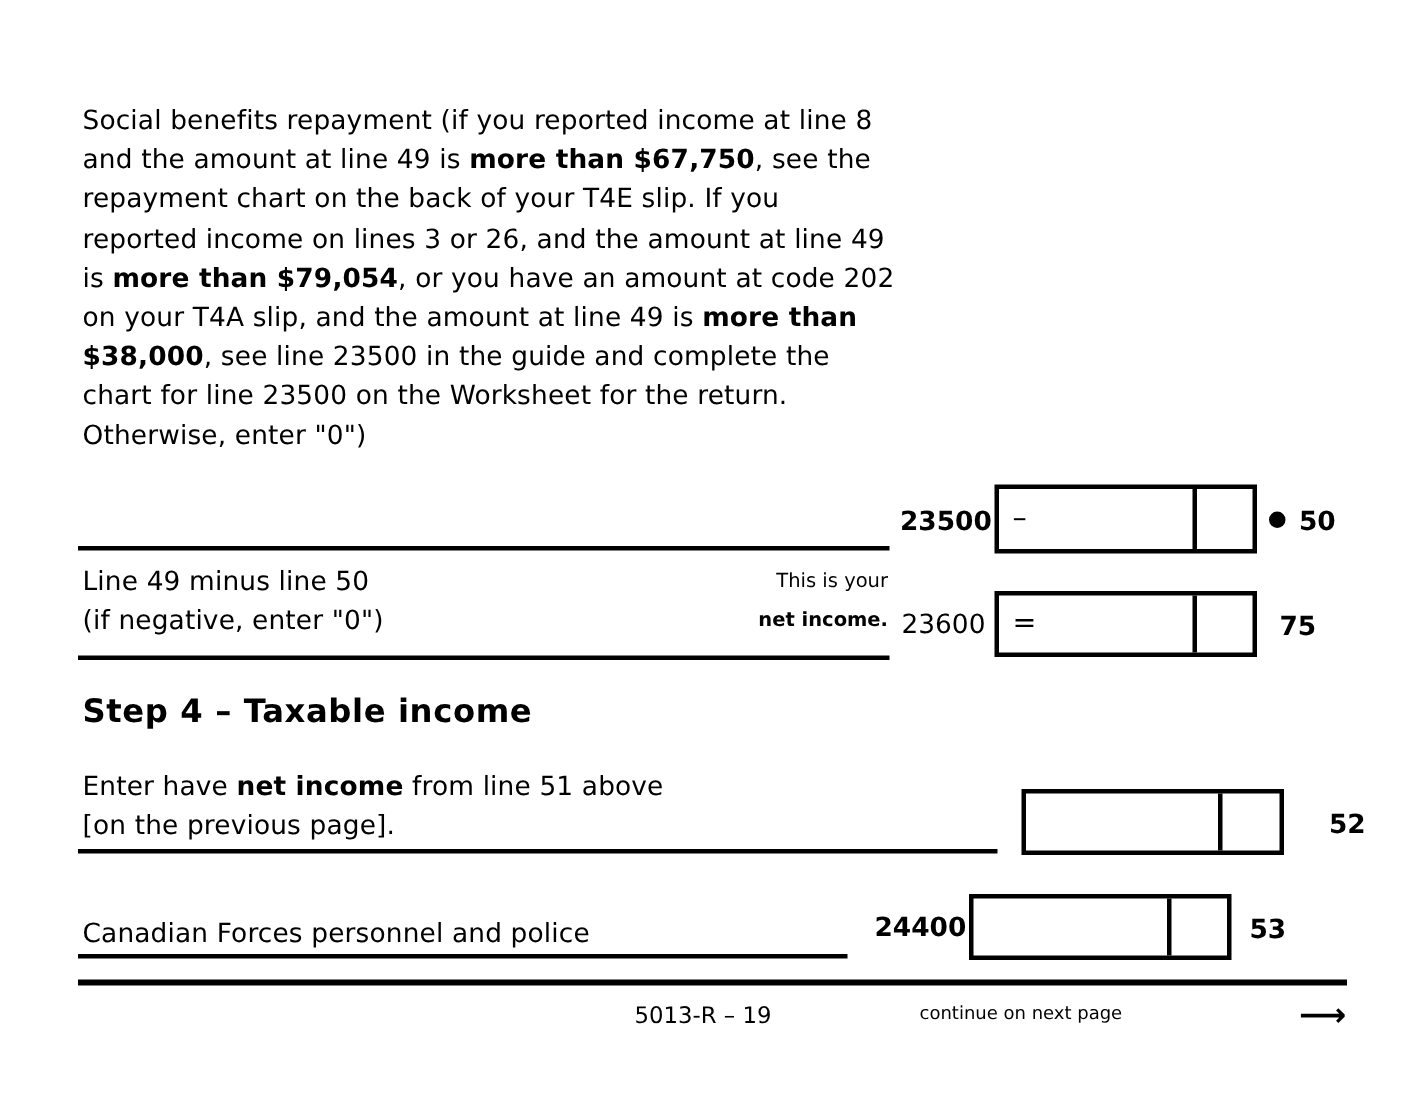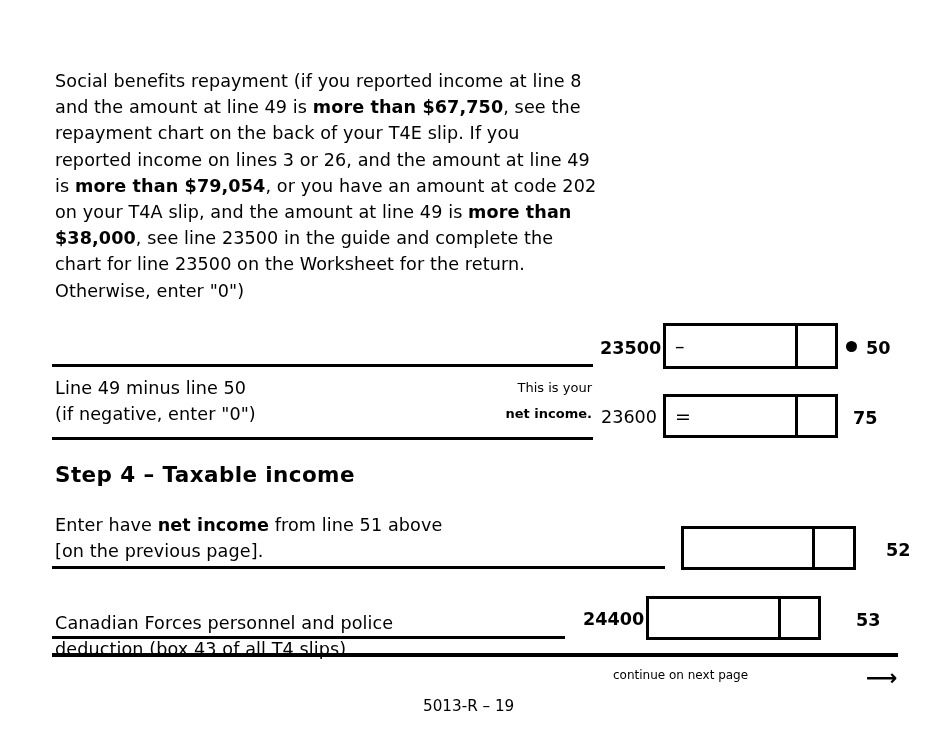--- a/index.html
+++ b/index.html
@@ -179,36 +179,36 @@
     <div class="amount-dollars" style="width:128px;">
       <span class="operator"></span>
     </div>
     <div class="amount-cents"></div>
   </div>
 
   <div class="line-no" style="left:866px; top:542px;margin-left:20px;">52</div>
 
   <div class="rule" style="left:52px; top:566px; width:613px;"></div>
 
-  <div class="body-text abs" style="left:55px; top:582px; width:540px;margin-top:28px;"><span>Canadian Forces personnel and police</span><br><span>deduction (box 43 of all T4 slips)</span></div>
+  <div class="body-text abs" style="left:55px; top:582px; width:540px;margin-top:28px;"><span>Canadian Forces personnel and police</span><br></div>
 
   <div class="field-code bold" style="left:583px; top:611px;">24400</div>
 
   <div class="amount-box" style="left:646px; top:596px; width:175px; height:44px;">
     <div class="amount-dollars" style="width:129px;">
       <span class="operator"></span>
     </div>
     <div class="amount-cents"></div>
   </div>
 
-  <div class="line-no" style="left:856px; top:612px;">53</div>
+  <div class="line-no" style="left:833px; top:612px;">53</div>
 
   <div class="rule" style="left:52px; top:636px; width:513px;"></div>
 
   <div class="rule rule-thick" style="left:52px; top:653px; width:846px;"></div>
 
-  <div class="footer-code" style="left:423px; top:670px;margin-top:29px;">5013-R – 19</div>
+  <div class="footer-code" style="left:423px; top:670px;">5013-R – 19</div>
 
   <div class="footer-continue" style="left:613px; top:669px;">continue on next page</div>
 
   <div class="arrow-right" style="left:866px; top:667px;">⟶</div>
 
 </div>
 
 </body></html>

